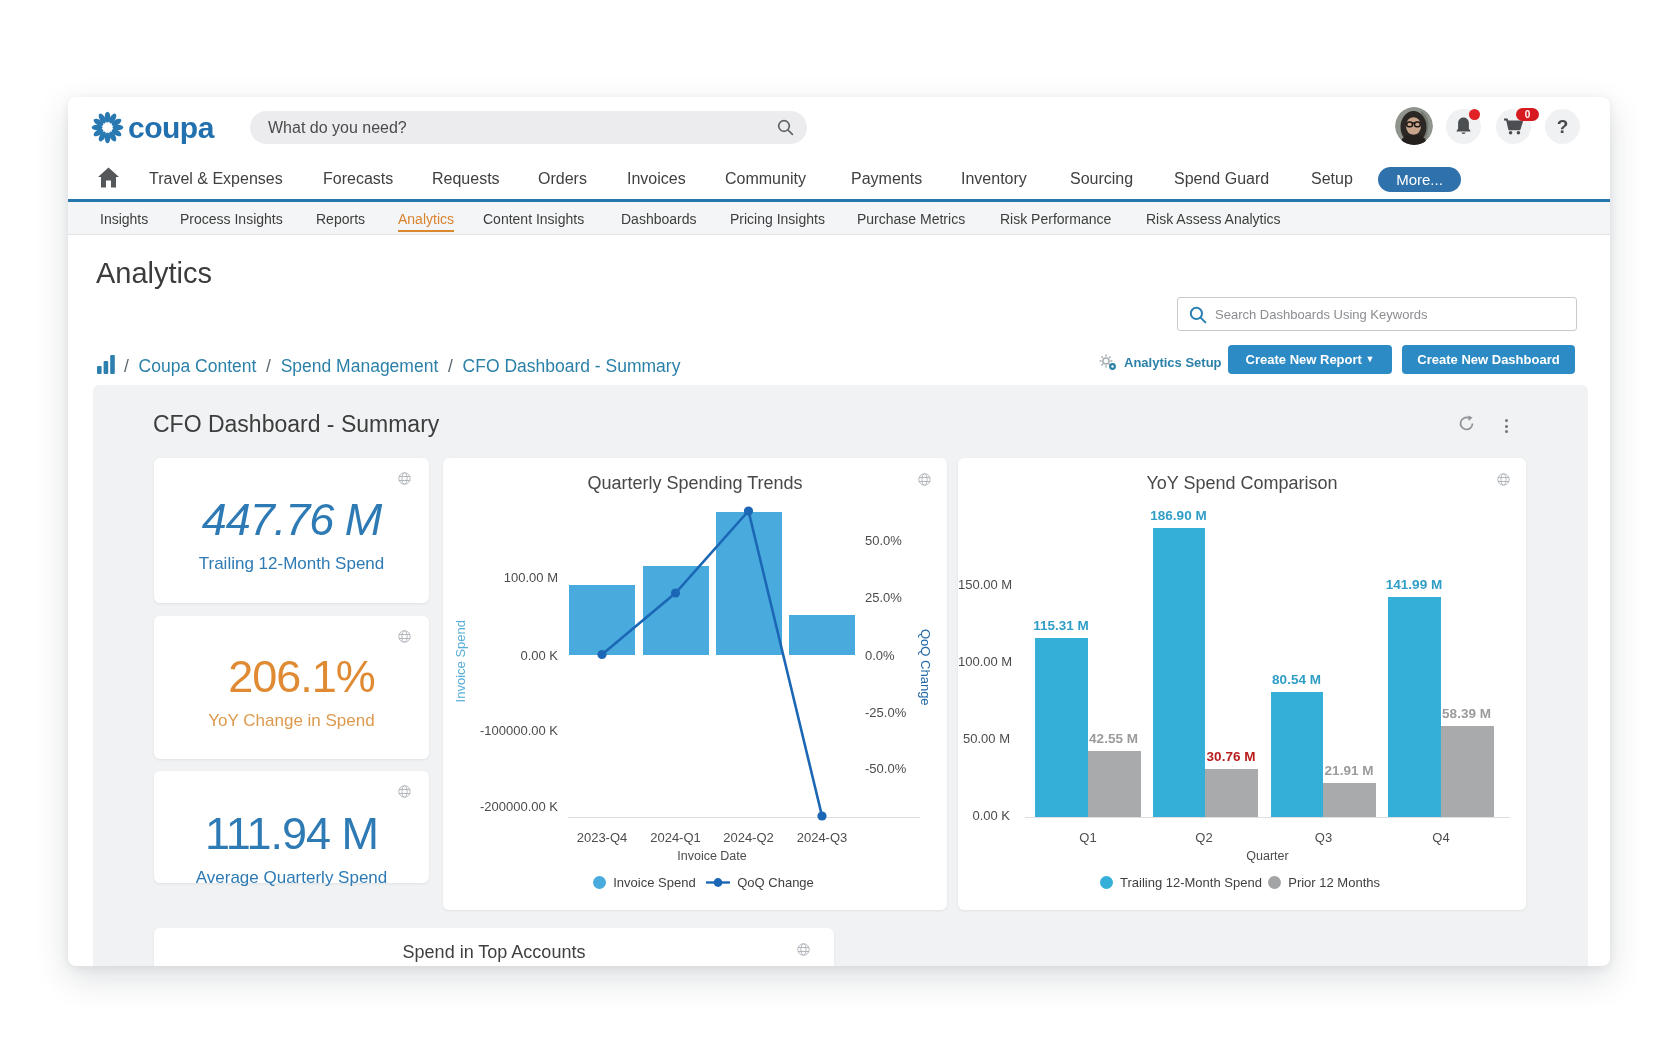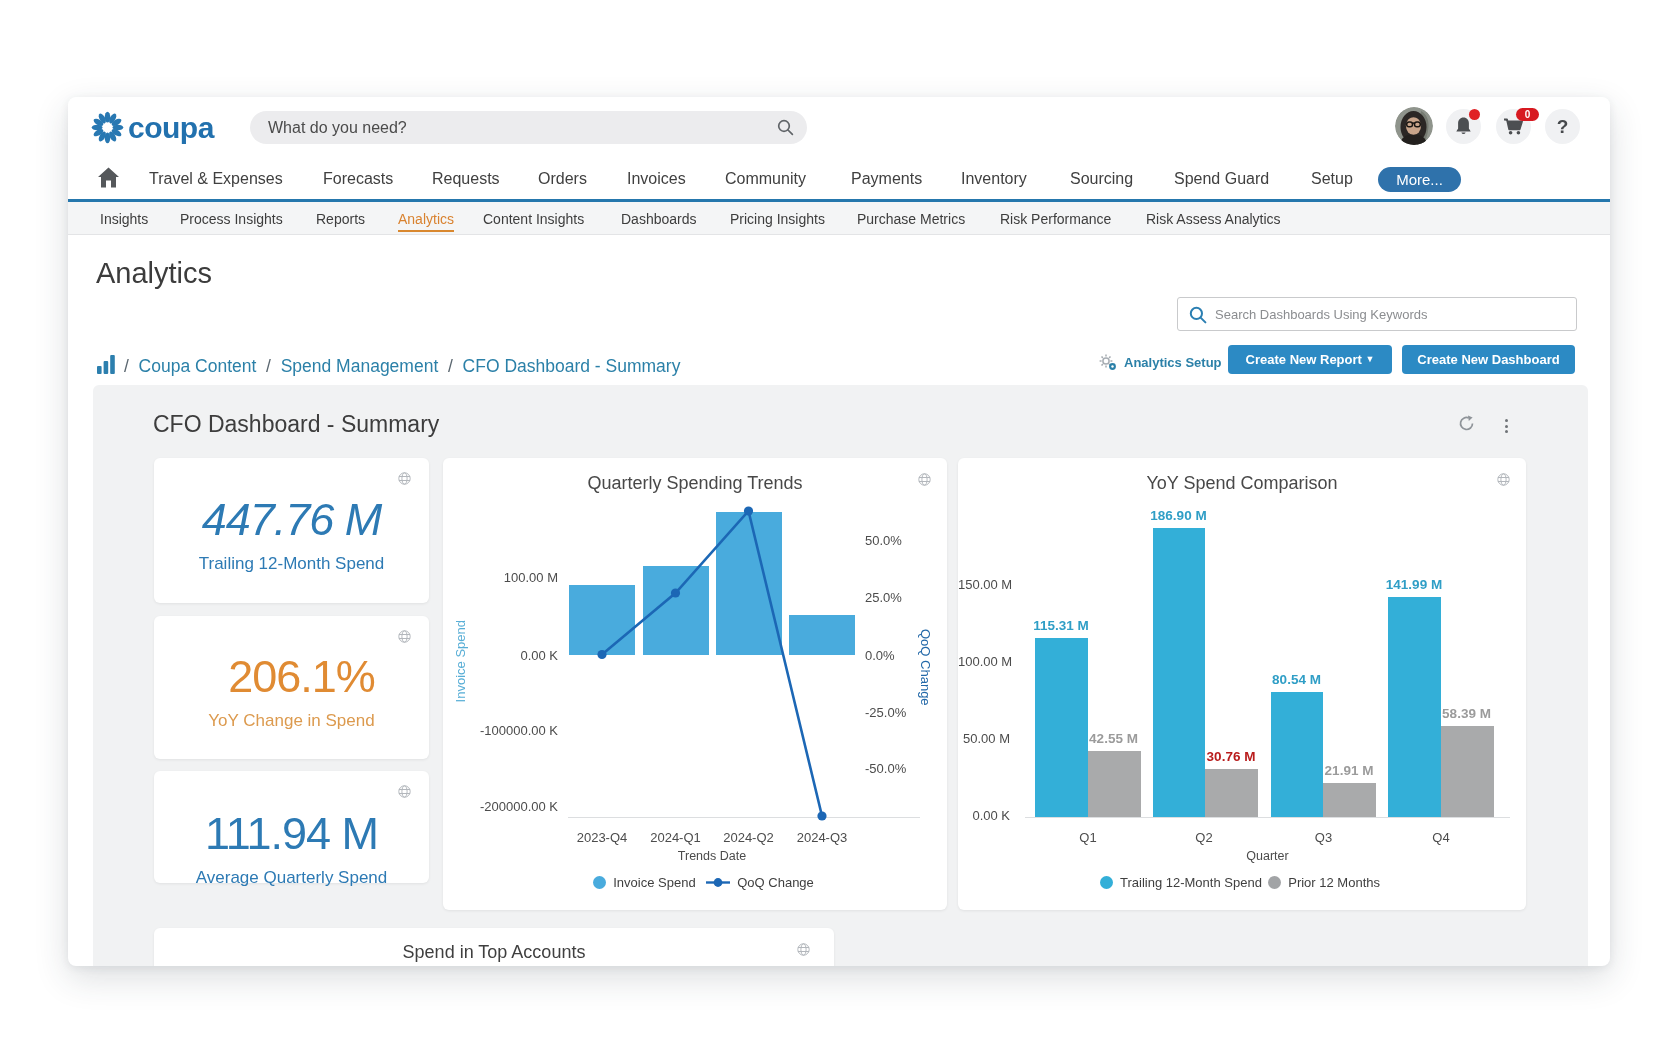--- a/index.html
+++ b/index.html
@@ -259,21 +259,21 @@
         <circle cx="159" cy="196.5" r="4.6" fill="#1c67b5"></circle>
         <circle cx="232.5" cy="135" r="4.6" fill="#1c67b5"></circle>
         <circle cx="305.5" cy="53" r="4.6" fill="#1c67b5"></circle>
         <circle cx="379" cy="358" r="4.6" fill="#1c67b5"></circle>
       </svg>
 
       <div class="xlbl" style="left:124px; top:372px; width:70px;">2023-Q4</div>
       <div class="xlbl" style="left:197.5px; top:372px; width:70px;">2024-Q1</div>
       <div class="xlbl" style="left:270.5px; top:372px; width:70px;">2024-Q2</div>
       <div class="xlbl" style="left:344px; top:372px; width:70px;">2024-Q3</div>
-      <div class="xlbl" style="left:125px; top:391px; width:288px; font-size:12.5px;">Trends Date</div>
+      <div class="xlbl" style="left:125px; top:391px; width:288px; font-size:12.5px;">Invoice Date</div>
 
       <div style="position:absolute; left:10px; top:162px; writing-mode:vertical-rl; transform:rotate(180deg); font-size:13px; color:#58aed6;">Invoice Spend</div>
       <div style="position:absolute; left:475px; top:171px; writing-mode:vertical-rl; font-size:13px; color:#2268a8;">QoQ Change</div>
 
       <div class="leg" style="left:150px; top:417px;"><span class="dot" style="background:#49abdd;"></span>&nbsp; Invoice Spend</div>
       <div class="leg" style="left:263px; top:417px;"><svg width="24" height="13" viewBox="0 0 24 13" style="vertical-align:-2px;">
             <line x1="0" y1="6.5" x2="24" y2="6.5" stroke="#1c67b5" stroke-width="2.4"></line>
             <circle cx="12" cy="6.5" r="4.4" fill="#1c67b5"></circle>
           </svg>&nbsp; QoQ Change</div>
     </div>

